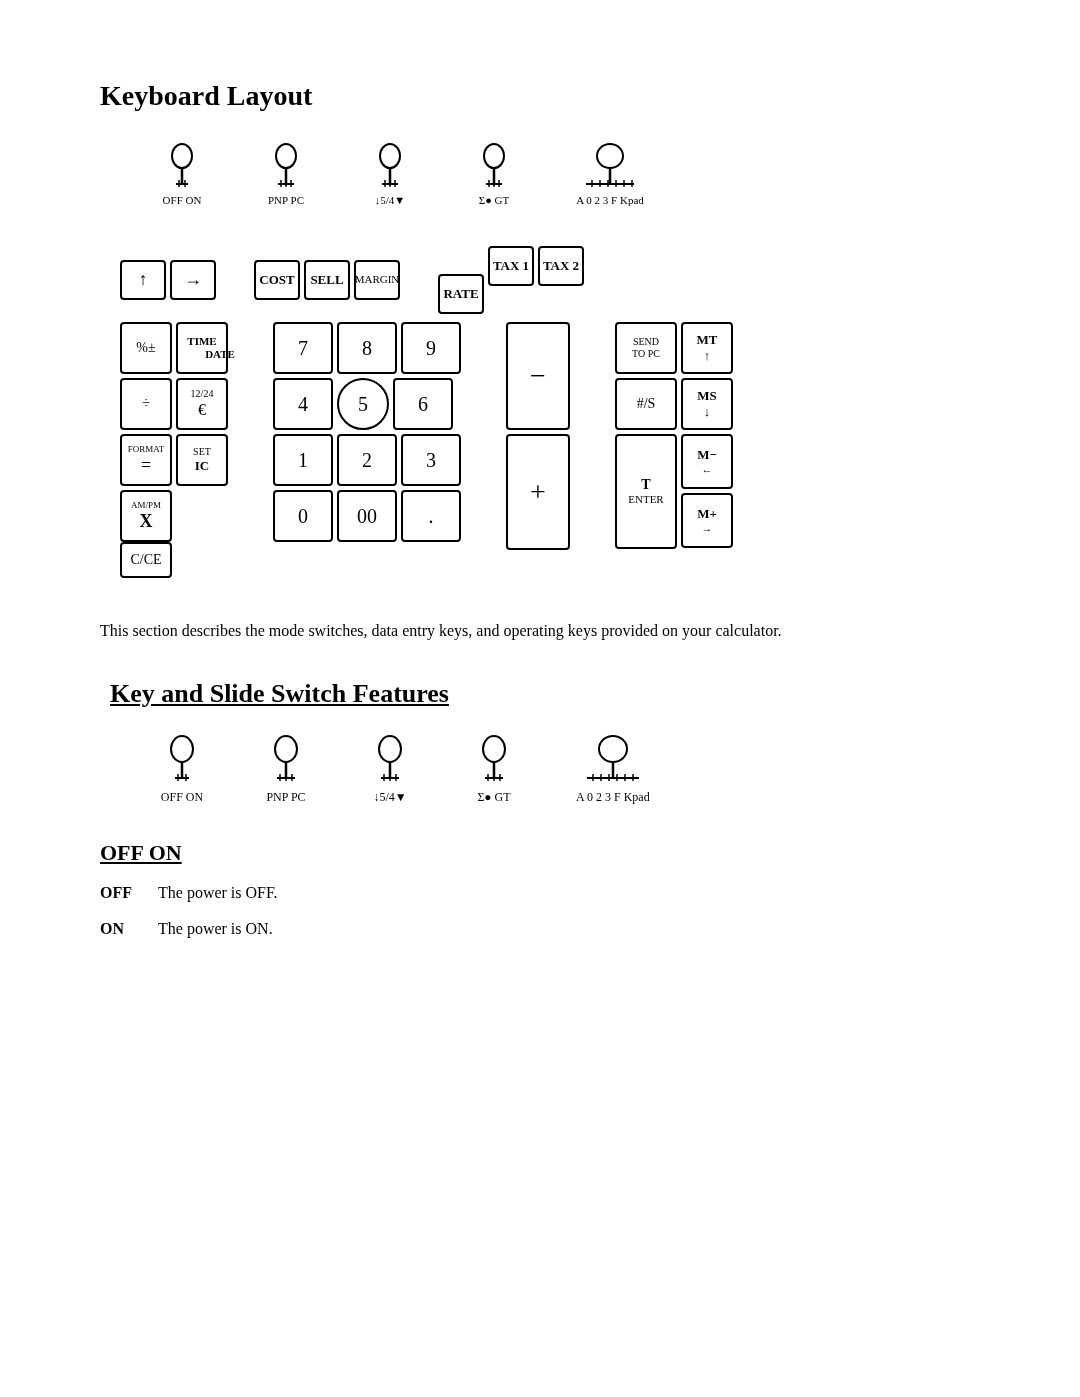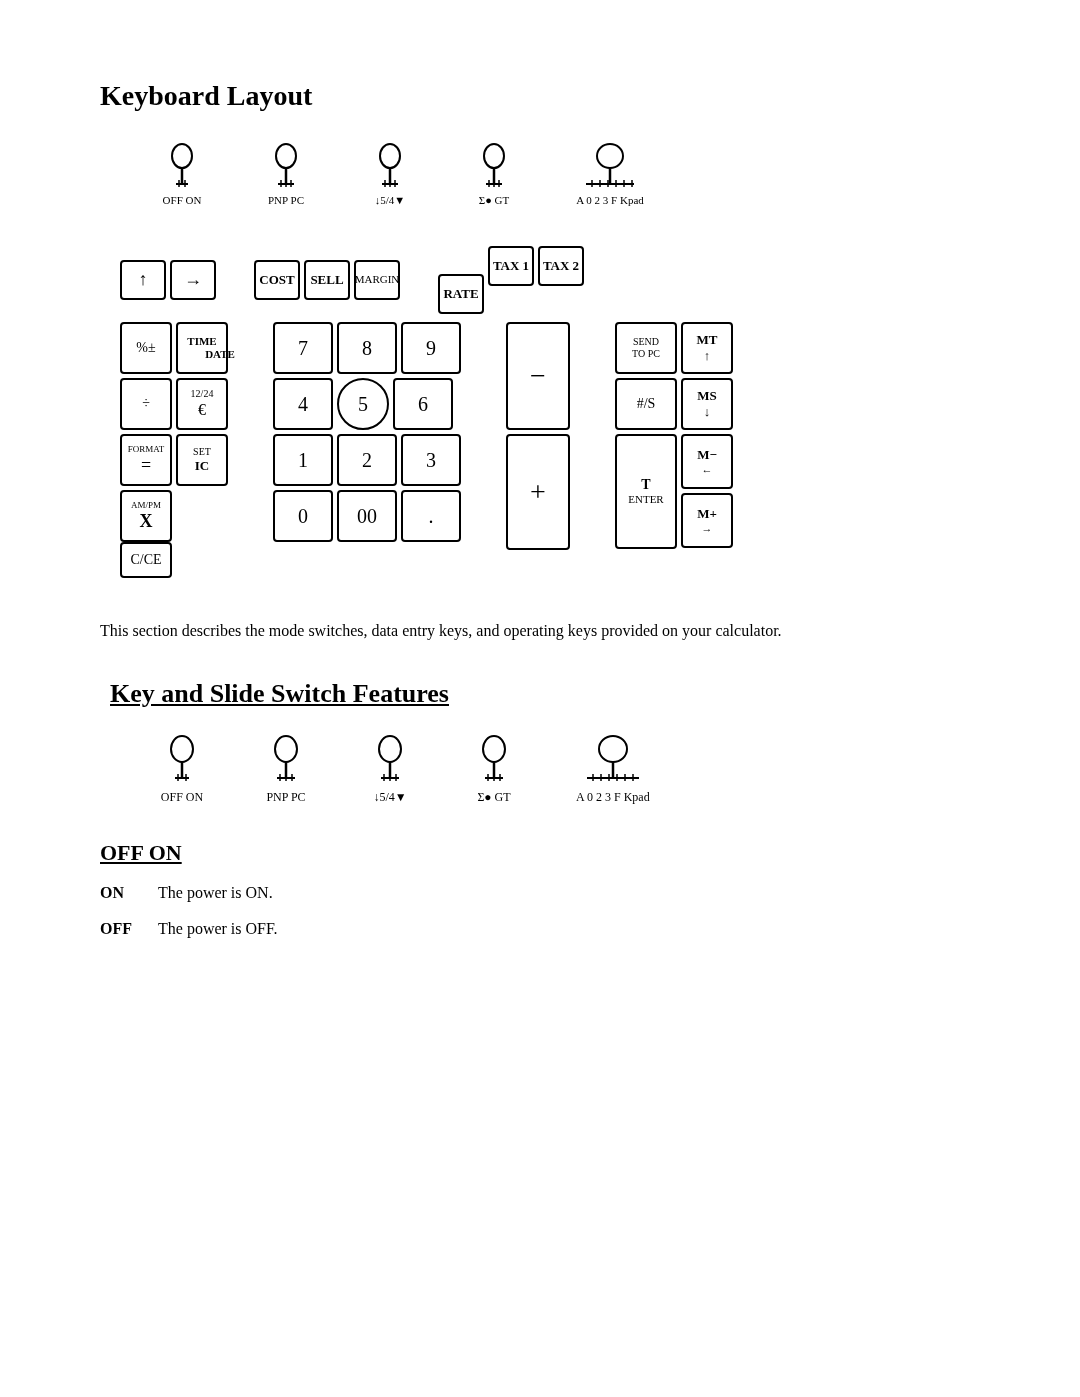--- a/index.html
+++ b/index.html
@@ -400,21 +400,21 @@
       <line x1="56" y1="40" x2="56" y2="47" stroke="black" stroke-width="1.5"></line>
     </svg>
     <span style="font-size:12px;">A 0 2 3 F Kpad</span>
   </div>
 </div>
 
 <div class="off-on-section">
   <h3 class="subsection-title">OFF  ON</h3>
 
   <div class="feature-row">
+    <span class="feature-label">OFF</span>
+    <span>The power is OFF.</span>
+  </div>
+
+  <div class="feature-row">
     <span class="feature-label">ON</span>
     <span>The power is ON.</span>
   </div>
-
-  <div class="feature-row">
-    <span class="feature-label">OFF</span>
-    <span>The power is OFF.</span>
-  </div>
 </div>
 
 </body></html>

